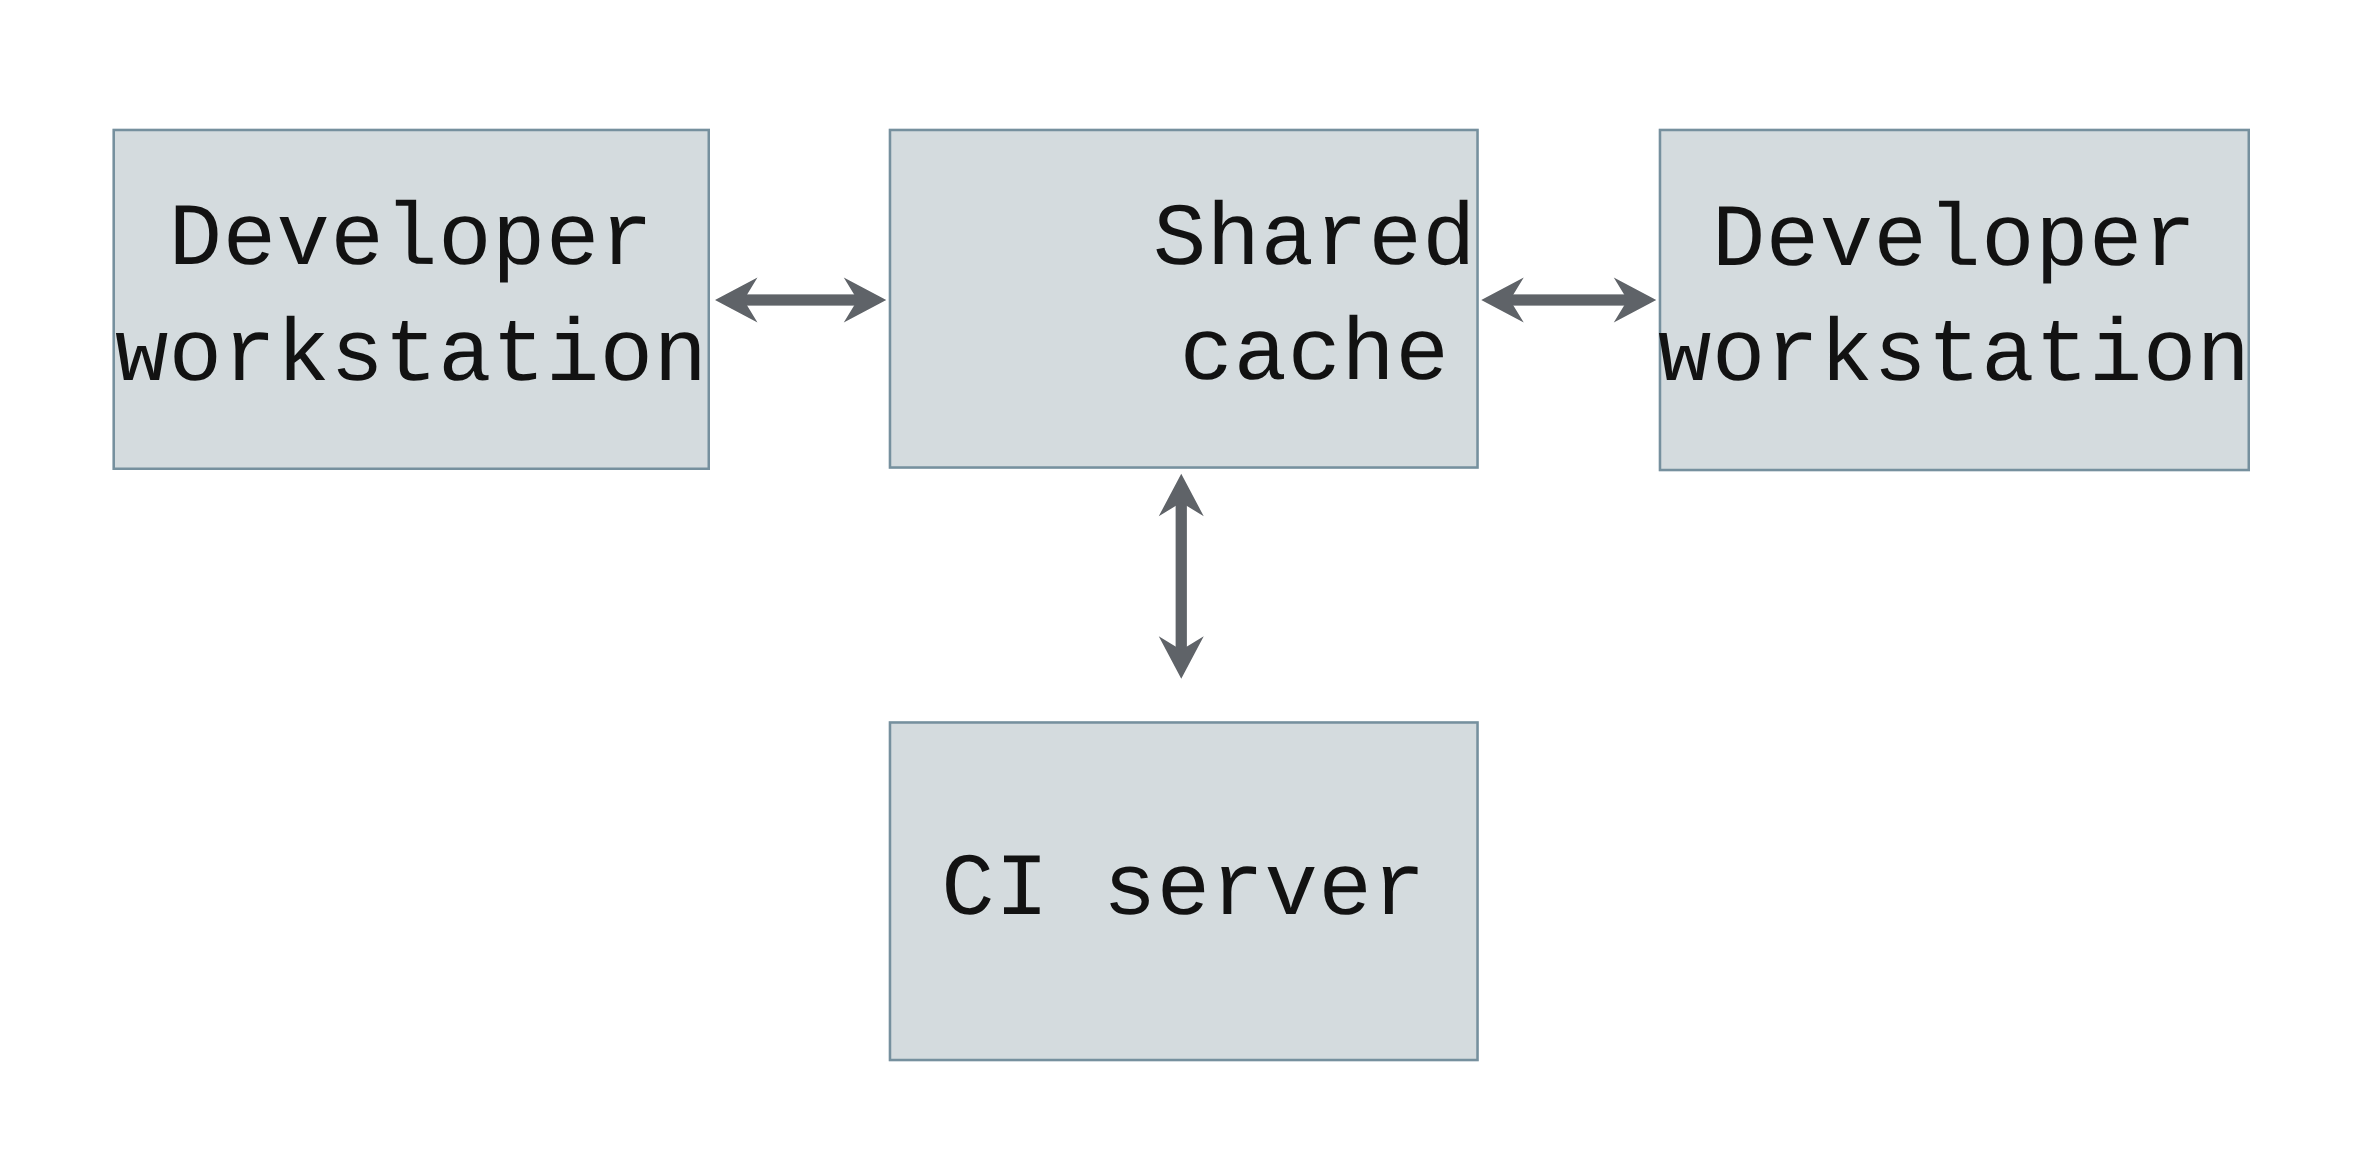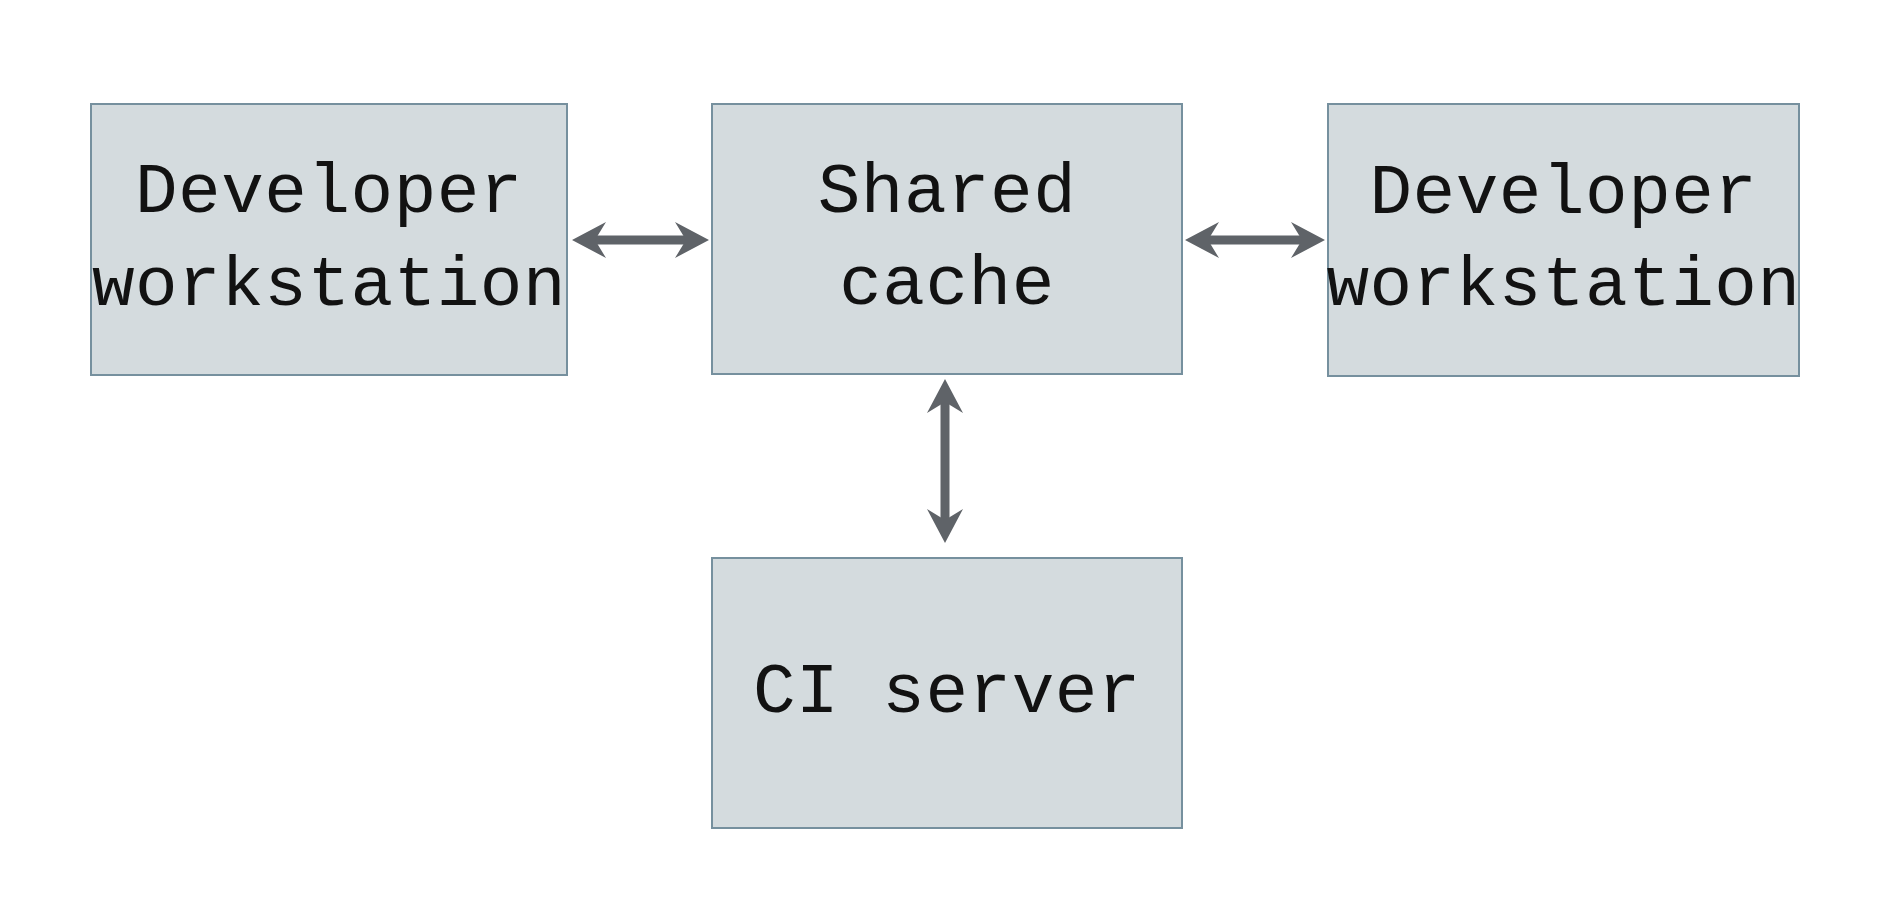--- a/index.html
+++ b/index.html
@@ -30,23 +30,23 @@
     font-family:Liberation Mono, monospace;
   }
   .node-label{
     font-size:71px;
     line-height:1.3;
     color:var(--text);
     white-space:pre-line;
     letter-spacing:0.5px;
   }
   #node-workstation-left { left:90px;  top:103px; width:478px; height:273px; }
-  #node-shared-cache     { left:711px; top:103px; width:472px; height:272px; }
+  #node-shared-cache     { left:711px; top:103px; width:472px; height:272px;justify-content:flex-end; }
   #node-workstation-right{ left:1327px;top:103px; width:473px; height:274px; }
-  #node-ci-server        { left:711px; top:557px; width:472px; height:272px;align-items:center; }
+  #node-ci-server        { left:711px; top:577px; width:472px; height:272px;align-items:center; }
 
   .arrow{position:absolute;}
   #arrow-left-cache { left:570px;  top:212px; width:141px; height:56px; }
   #arrow-cache-right{ left:1183px; top:212px; width:144px; height:56px; }
   #arrow-cache-ci   { left:917px;  top:377px; width:56px;  height:168px; }
   .arrow svg{display:block;width:100%;height:100%;}
   .arrow .shape{fill:var(--arrow);}
 </style>
 </head>
 <body>

